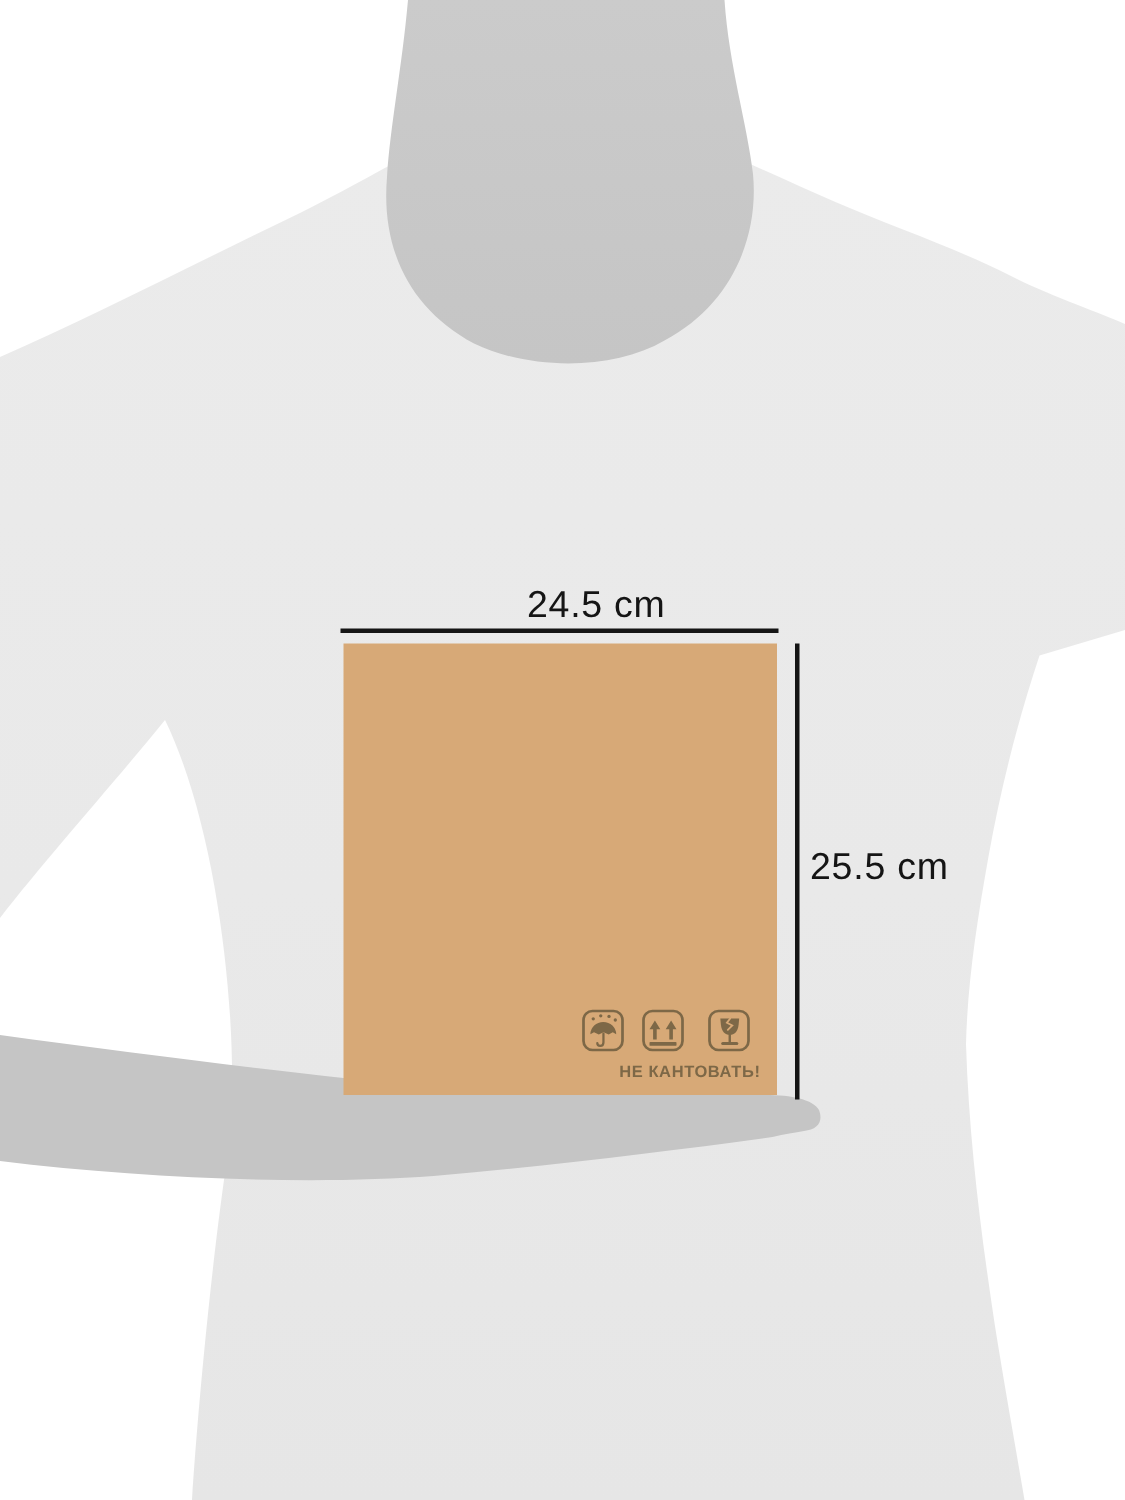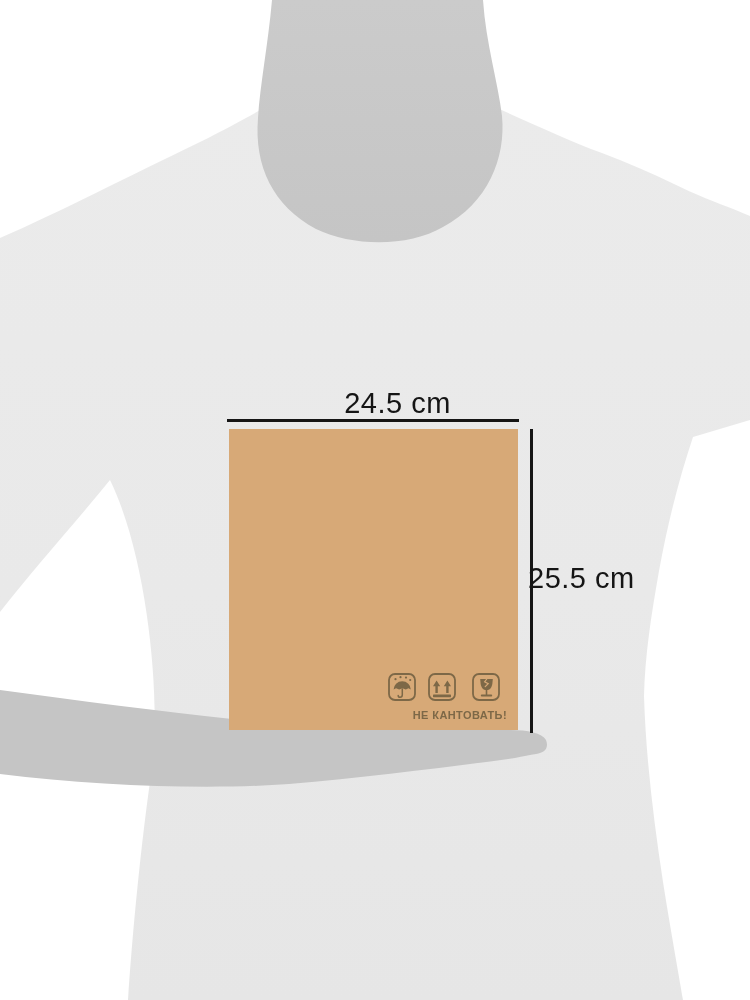--- a/index.html
+++ b/index.html
@@ -3,25 +3,25 @@
 <meta charset="utf-8">
 <style>
   html,body { margin:0; padding:0; background:#ffffff; }
   #canvas {
     position:relative; width:750px; height:1000px; overflow:hidden;
     background:#ffffff;
     font-family:"Liberation Sans","DejaVu Sans",sans-serif;
   }
   #scene { position:absolute; left:0; top:0; }
   .dim-label {
-    position:absolute; color:#151515; font-size:29px; line-height:25px;
+    position:absolute; color:#151515; font-size:25px; line-height:25px;
     letter-spacing:0.5px; white-space:nowrap;
   }
   #width-label { left:330px; top:391px; width:135px; text-align:center; }
-  #height-label { left:528px; top:566px; }
+  #height-label { left:540px; top:566px; }
   #box-caption {
     position:absolute; right:243px; top:709px; text-align:center;
     color:#7d6847; font-size:11px; line-height:13px; font-weight:bold;
     letter-spacing:0.4px; white-space:nowrap;
   }
 </style>
 </head>
 <body>
 
 <div id="canvas">

